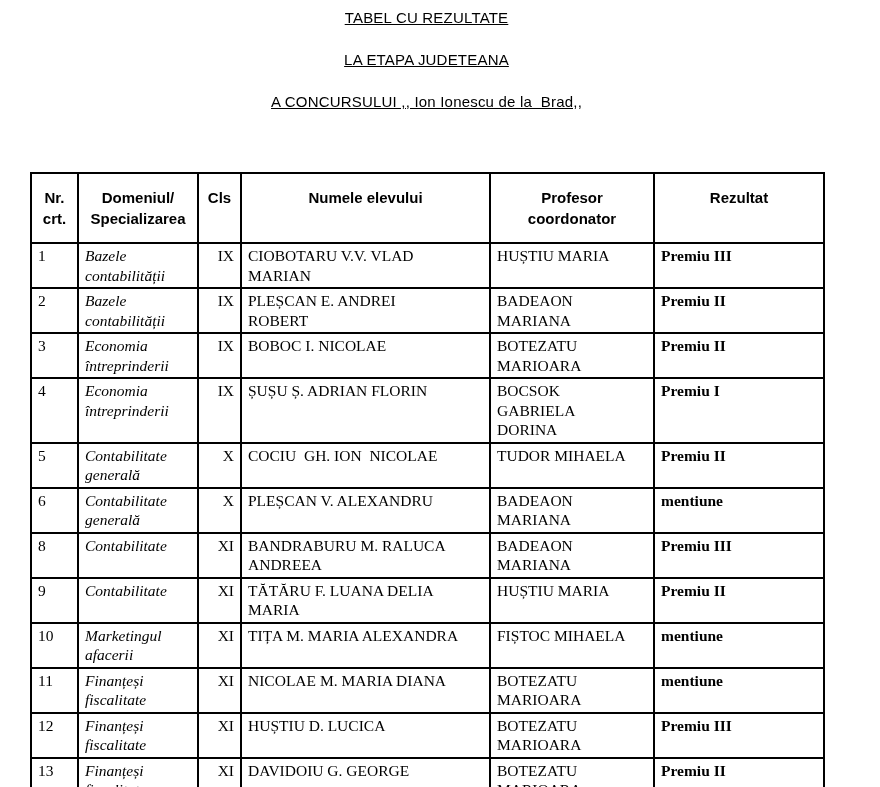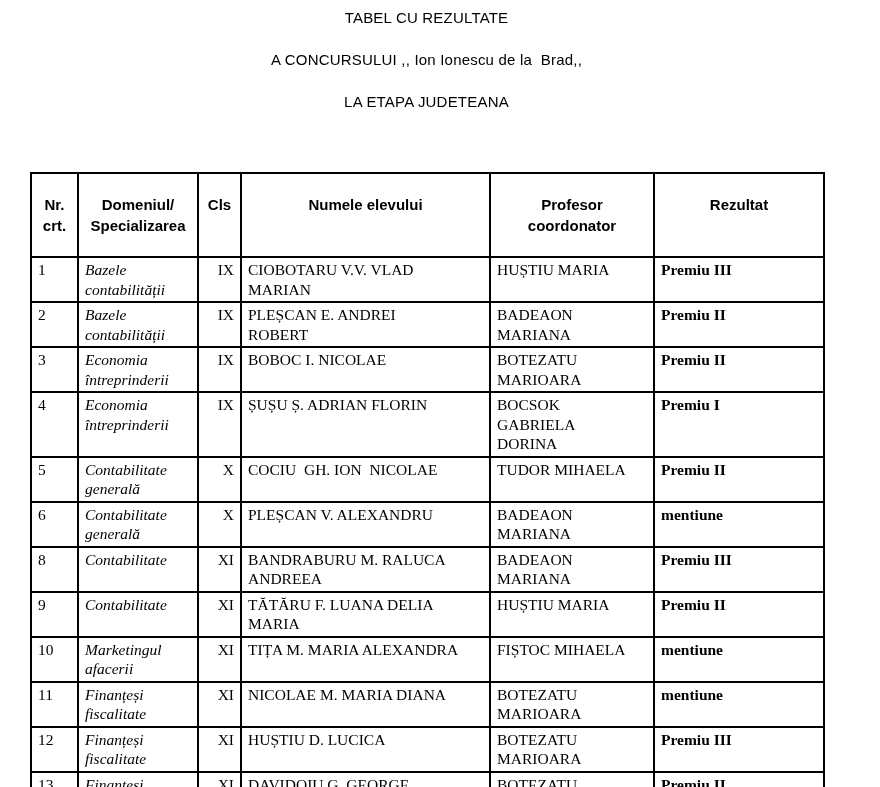--- a/index.html
+++ b/index.html
@@ -24,20 +24,21 @@
   .titles {
     text-align: center;
   }
   .title-line {
     font-size: 15px;
     line-height: 20px;
     margin: 0 0 22px 0;
     font-weight: 400;
     white-space: pre-wrap;
     letter-spacing: 0.2px;
+    text-decoration: underline;
   }
   table.results {
     border-collapse: collapse;
     table-layout: fixed;
     width: 793px;
     margin-top: 60px;
   }
   table.results th,
   table.results td {
     border: 2px solid #000000;
@@ -45,21 +46,21 @@
     white-space: pre-wrap;
     overflow: hidden;
     box-sizing: border-box;
   }
   table.results th {
     font-family: "Liberation Sans", sans-serif;
     font-weight: 700;
     font-size: 15px;
     line-height: 21px;
     text-align: center;
-    padding: 20px 2px;
+    padding: 13px 2px;
     height: 50px;
   }
   table.results tbody tr {
     height: 42px;
   }
   table.results tbody tr.row-short {
     height: 24px;
   }
   table.results td {
     font-family: "Liberation Serif", serif;
@@ -83,22 +84,22 @@
   }
 </style>
 </head>
 <body>
 
 <div class="page">
   <div class="content">
 
     <div class="titles">
       <p class="title-line">TABEL CU REZULTATE</p>
+      <p class="title-line">LA ETAPA JUDETEANA</p>
       <p class="title-line">A CONCURSULUI ,, Ion Ionescu de la  Brad,,</p>
-      <p class="title-line">LA ETAPA JUDETEANA</p>
     </div>
 
     <table class="results">
       <colgroup>
         <col style="width:47px">
         <col style="width:120px">
         <col style="width:43px">
         <col style="width:249px">
         <col style="width:164px">
         <col style="width:170px">

